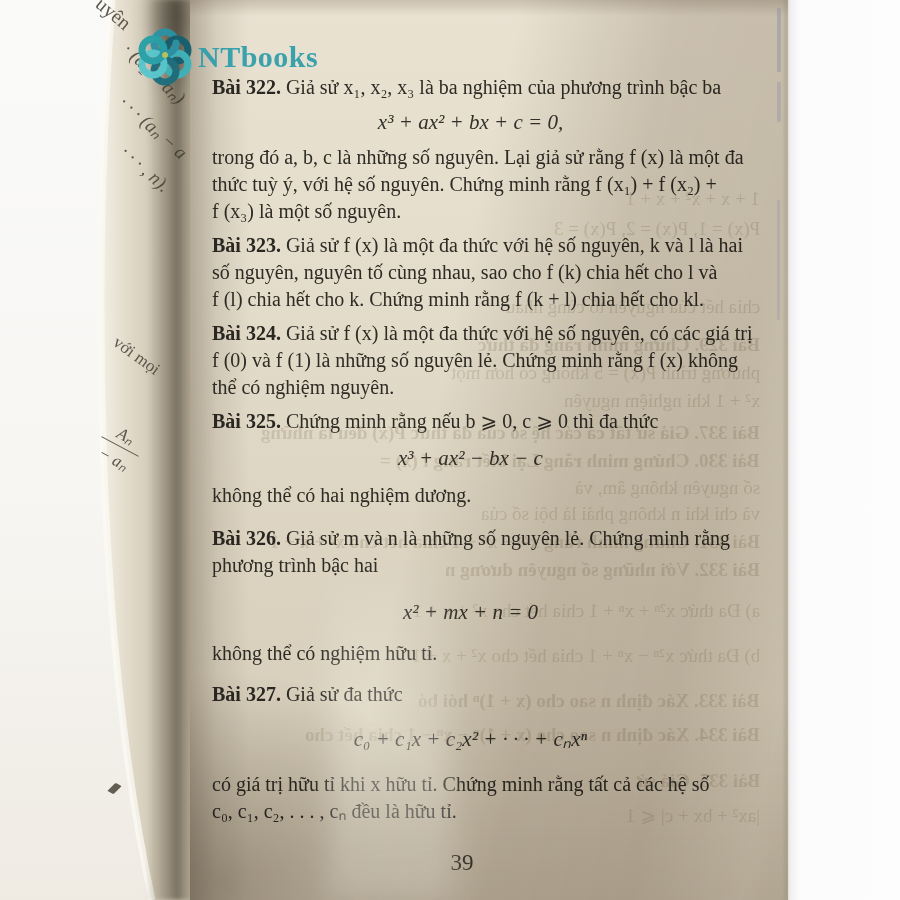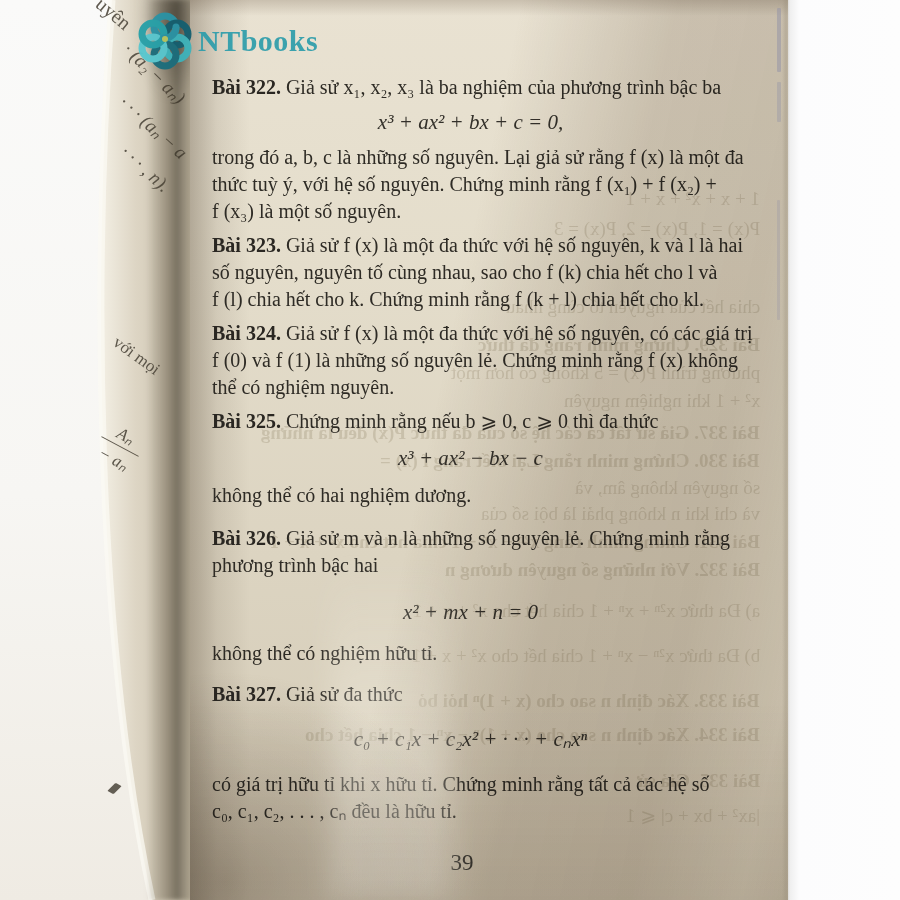--- a/index.html
+++ b/index.html
@@ -81,21 +81,21 @@
     background:linear-gradient(90deg,#ececec 0%,#fcfcfd 10%,#fdfdfd 100%);}
   .right-crease{position:absolute;left:782px;top:0;width:8px;height:900px;
     background:linear-gradient(90deg,rgba(150,140,120,0),rgba(150,140,120,.35),rgba(150,140,120,0));}
   .edge-marks{position:absolute;left:771px;top:4px;width:18px;height:300px;}
   .edge-marks i{position:absolute;left:6px;width:4px;background:#9a98a6;opacity:.6;border-radius:1px;}
   .em1{top:4px;height:64px;}
   .em2{top:78px;height:40px;opacity:.45!important;}
   .em3{top:196px;height:120px;width:3px!important;opacity:.35!important;}
 
   
-  .logo{position:absolute;left:136px;top:12px;display:flex;align-items:center;z-index:40;}
+  .logo{position:absolute;left:136px;top:28px;display:flex;align-items:center;z-index:40;}
   .logo-text{font-size:30px;font-weight:bold;color:#2d9dab;opacity:.92;
     letter-spacing:.5px;margin-left:4px;}
 </style>
 </head>
 <body>
 
 <div id="stage">
 
   <div class="left-strip"></div>
 

